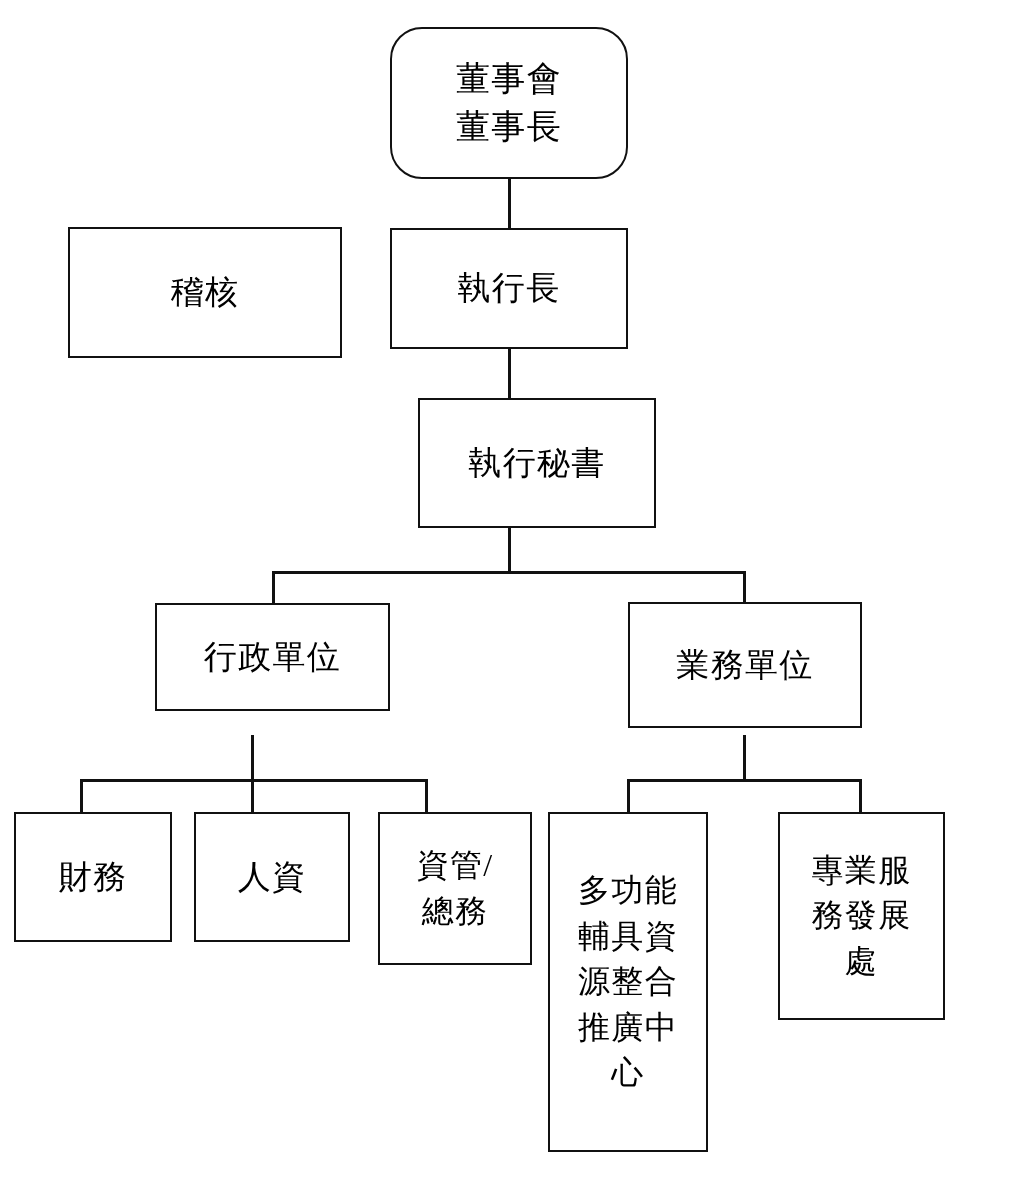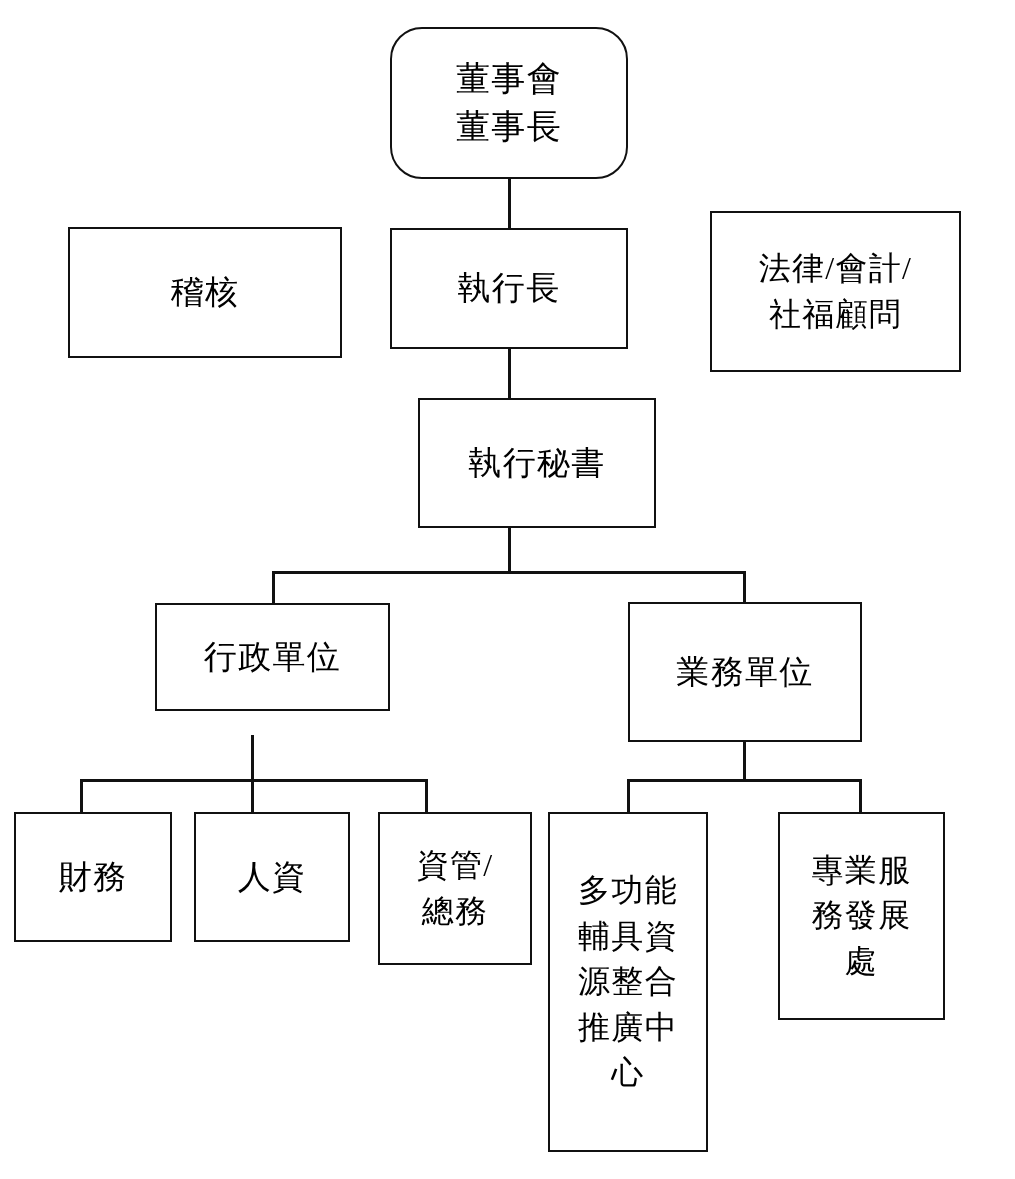--- a/index.html
+++ b/index.html
@@ -78,34 +78,30 @@
   </div>
 
   <div class="node fs-33" style="left:68px; top:227px; width:274px; height:131px;">
     <span class="line">稽核</span>
   </div>
 
   <div class="node fs-33" style="left:390px; top:228px; width:238px; height:121px;">
     <span class="line">執行長</span>
   </div>
 
-  <div class="node fs-32" style="left:710px; top:211px; width:251px; height:161px;">
-    <span class="line">法律/會計/</span>
-    <span class="line">社福顧問</span>
-  </div>
 
   <div class="node fs-33" style="left:390px; top:398px; width:238px; height:130px;margin-left:28px;">
     <span class="line">執行秘書</span>
   </div>
 
   <div class="node fs-33" style="left:155px; top:603px; width:235px; height:108px;">
     <span class="line">行政單位</span>
   </div>
 
-  <div class="node fs-33" style="left:628px; top:602px; width:234px; height:140px;">
+  <div class="node fs-33" style="left:628px; top:602px; width:234px; height:126px;">
     <span class="line">業務單位</span>
   </div>
 
   <div class="node fs-33" style="left:14px; top:812px; width:158px; height:130px;">
     <span class="line">財務</span>
   </div>
 
   <div class="node fs-33" style="left:194px; top:812px; width:156px; height:130px;">
     <span class="line">人資</span>
   </div>

